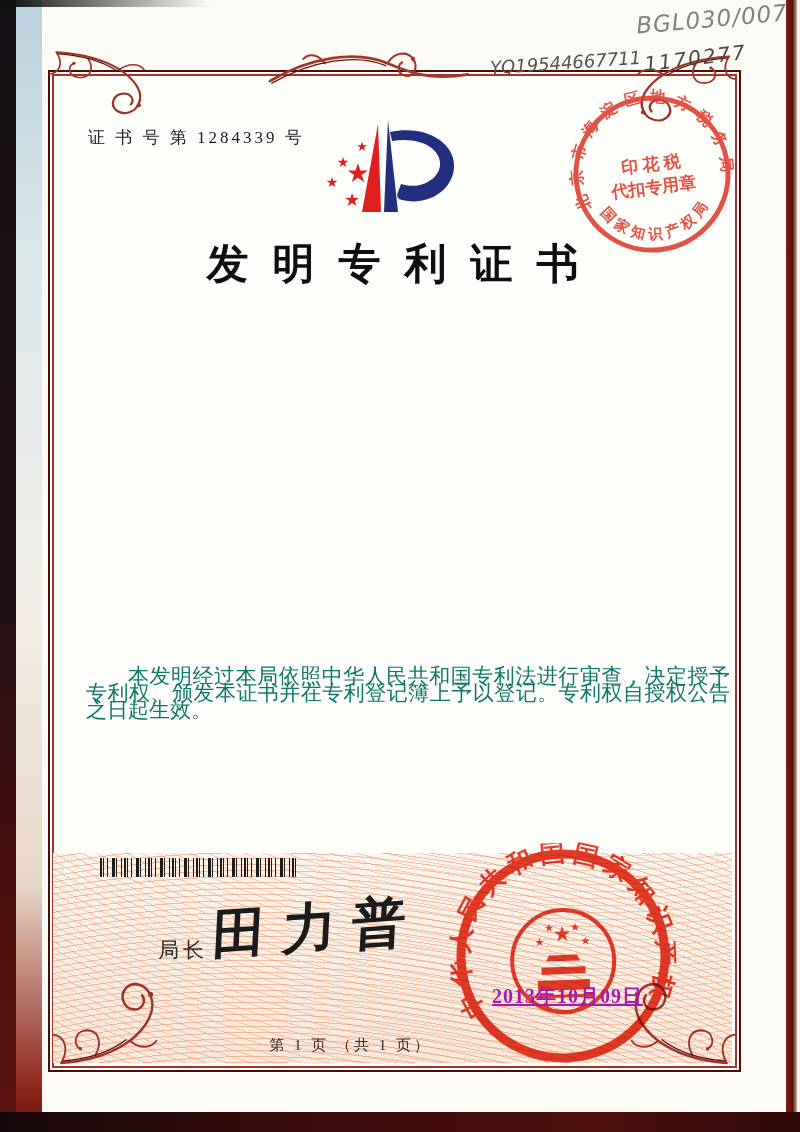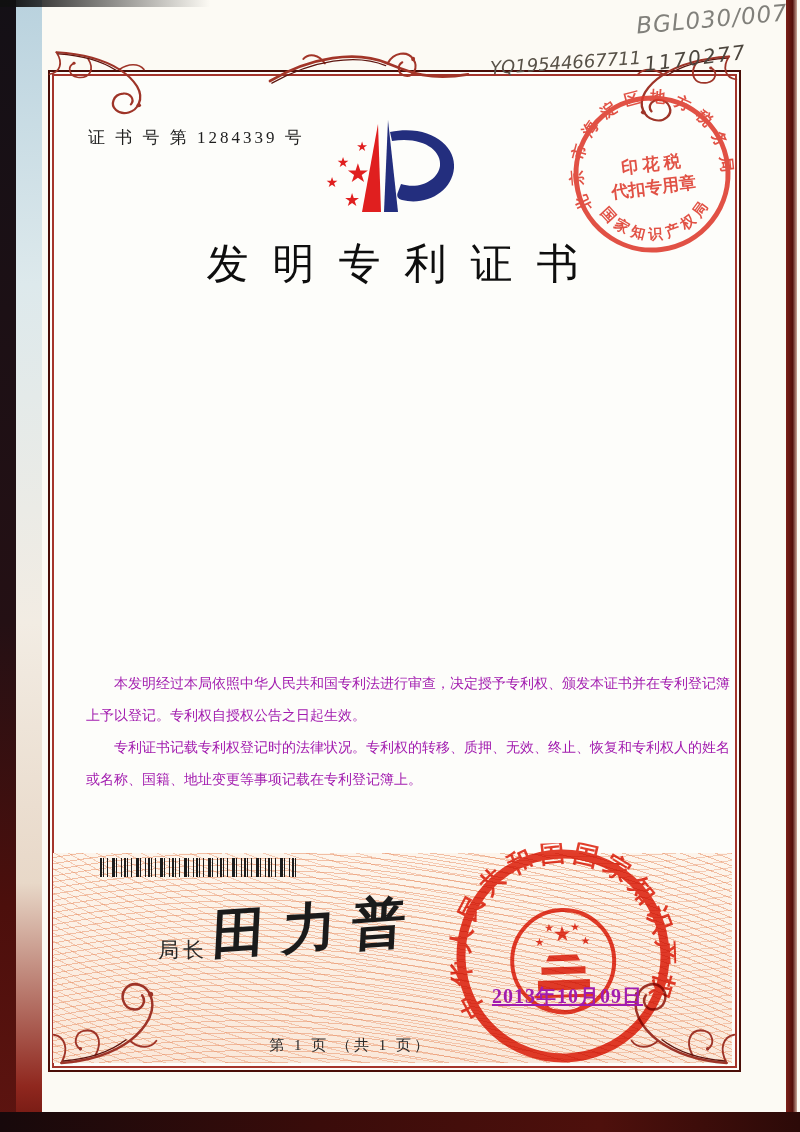--- a/index.html
+++ b/index.html
@@ -25,30 +25,30 @@
 
   
   .band{left:53px;top:853px;width:679px;height:210px;z-index:3;
     background:
       repeating-radial-gradient(circle at 30% 1200px, rgba(231,137,92,.50) 0 1px, rgba(255,255,255,0) 1px 6px),
       repeating-radial-gradient(circle at 80% -900px, rgba(231,137,92,.38) 0 1px, rgba(255,255,255,0) 1px 7px),
       linear-gradient(180deg,#fdf5ec,#fae8da);}
 
   .cert-no{left:88px;top:126px;font-size:17px;letter-spacing:3px;color:#1e1e1e;z-index:4;}
 
-  .title{left:53px;top:236px;width:679px;text-align:center;font-size:42px;font-weight:400;
+  .title{left:53px;top:236px;width:679px;text-align:center;font-size:42px;font-weight:700;
     letter-spacing:24px;text-indent:24px;color:#0e0e0e;z-index:4;}
 
   .fields{z-index:4;}
   .f-row{position:absolute;left:88px;width:640px;font-size:17px;color:#141414;white-space:nowrap;}
   .f-label{display:inline-block;width:122px;text-align:justify;text-align-last:justify;letter-spacing:0;}
   .f-value{margin-left:12px;letter-spacing:.5px;}
 
-  .bodytext{left:86px;top:668px;width:644px;z-index:4;font-size:14px;line-height:32px;
-    color:#a21caf;text-align:justify;}
+  .bodytext{left:86px;top:668px;width:644px;z-index:4;font-size:21px;line-height:17px;
+    color:#0f766e;text-align:justify;}
   .bodytext p{margin:0;text-indent:2em;}
 
   .barcode{left:100px;top:858px;width:196px;height:19px;z-index:4;
     background:repeating-linear-gradient(90deg,
       #1c1c1c 0 2px, rgba(0,0,0,0) 2px 3px,
       #1c1c1c 3px 4px, rgba(0,0,0,0) 4px 7px,
       #1c1c1c 7px 8px, rgba(0,0,0,0) 8px 12px,
       #1c1c1c 12px 15px, rgba(0,0,0,0) 15px 16px,
       #1c1c1c 16px 17px, rgba(0,0,0,0) 17px 21px,
       #1c1c1c 21px 22px, rgba(0,0,0,0) 22px 24px);}
@@ -173,21 +173,20 @@
   <div class="f-row" style="top:578px">
     <span class="f-label">专利权人：</span><span class="f-value">武汉联合药业有限责任公司</span>
   </div>
   <div class="f-row" style="top:635px">
     <span class="f-label">授权公告日：</span><span class="f-value">2013 年 10 月 09 日</span>
   </div>
 </div>
 
 <div class="abs bodytext">
   <p>本发明经过本局依照中华人民共和国专利法进行审查，决定授予专利权、颁发本证书并在专利登记簿上予以登记。专利权自授权公告之日起生效。</p>
-  <p>专利证书记载专利权登记时的法律状况。专利权的转移、质押、无效、终止、恢复和专利权人的姓名或名称、国籍、地址变更等事项记载在专利登记簿上。</p>
 </div>
 
 <div class="abs barcode"></div>
 
 <div class="abs sig-label">局长</div>
 <div class="abs sig-name">田力普</div>
 
 <svg class="abs seal" width="226" height="226" viewBox="0 0 226 226">
   <g font-family="Liberation Serif, serif">
     <circle cx="113" cy="113" r="102" fill="none" stroke="#e23320" stroke-width="9"></circle>

